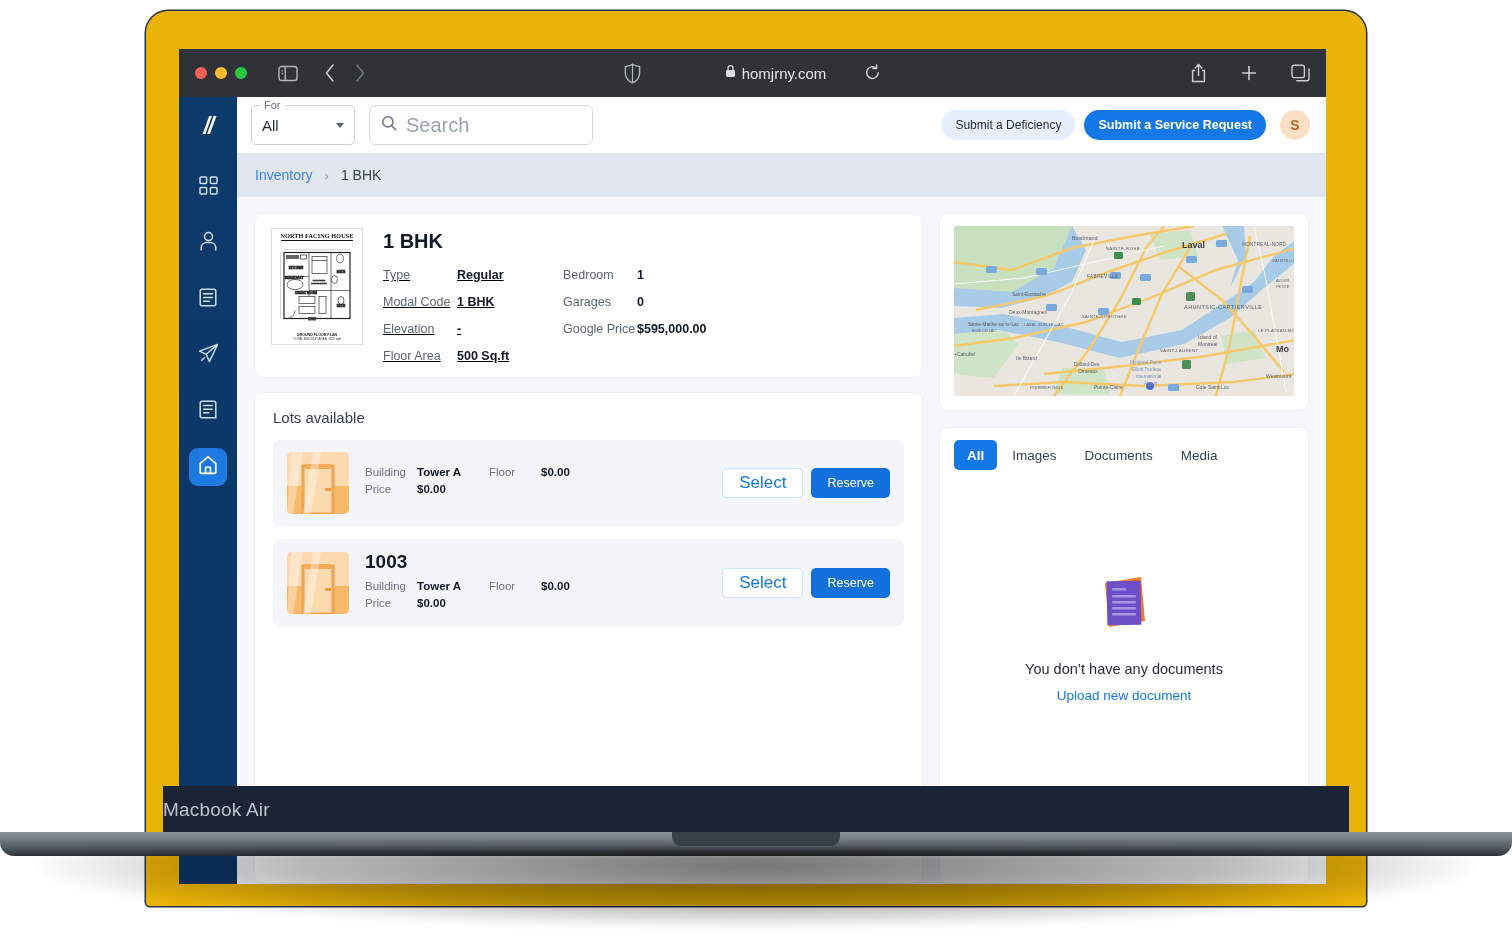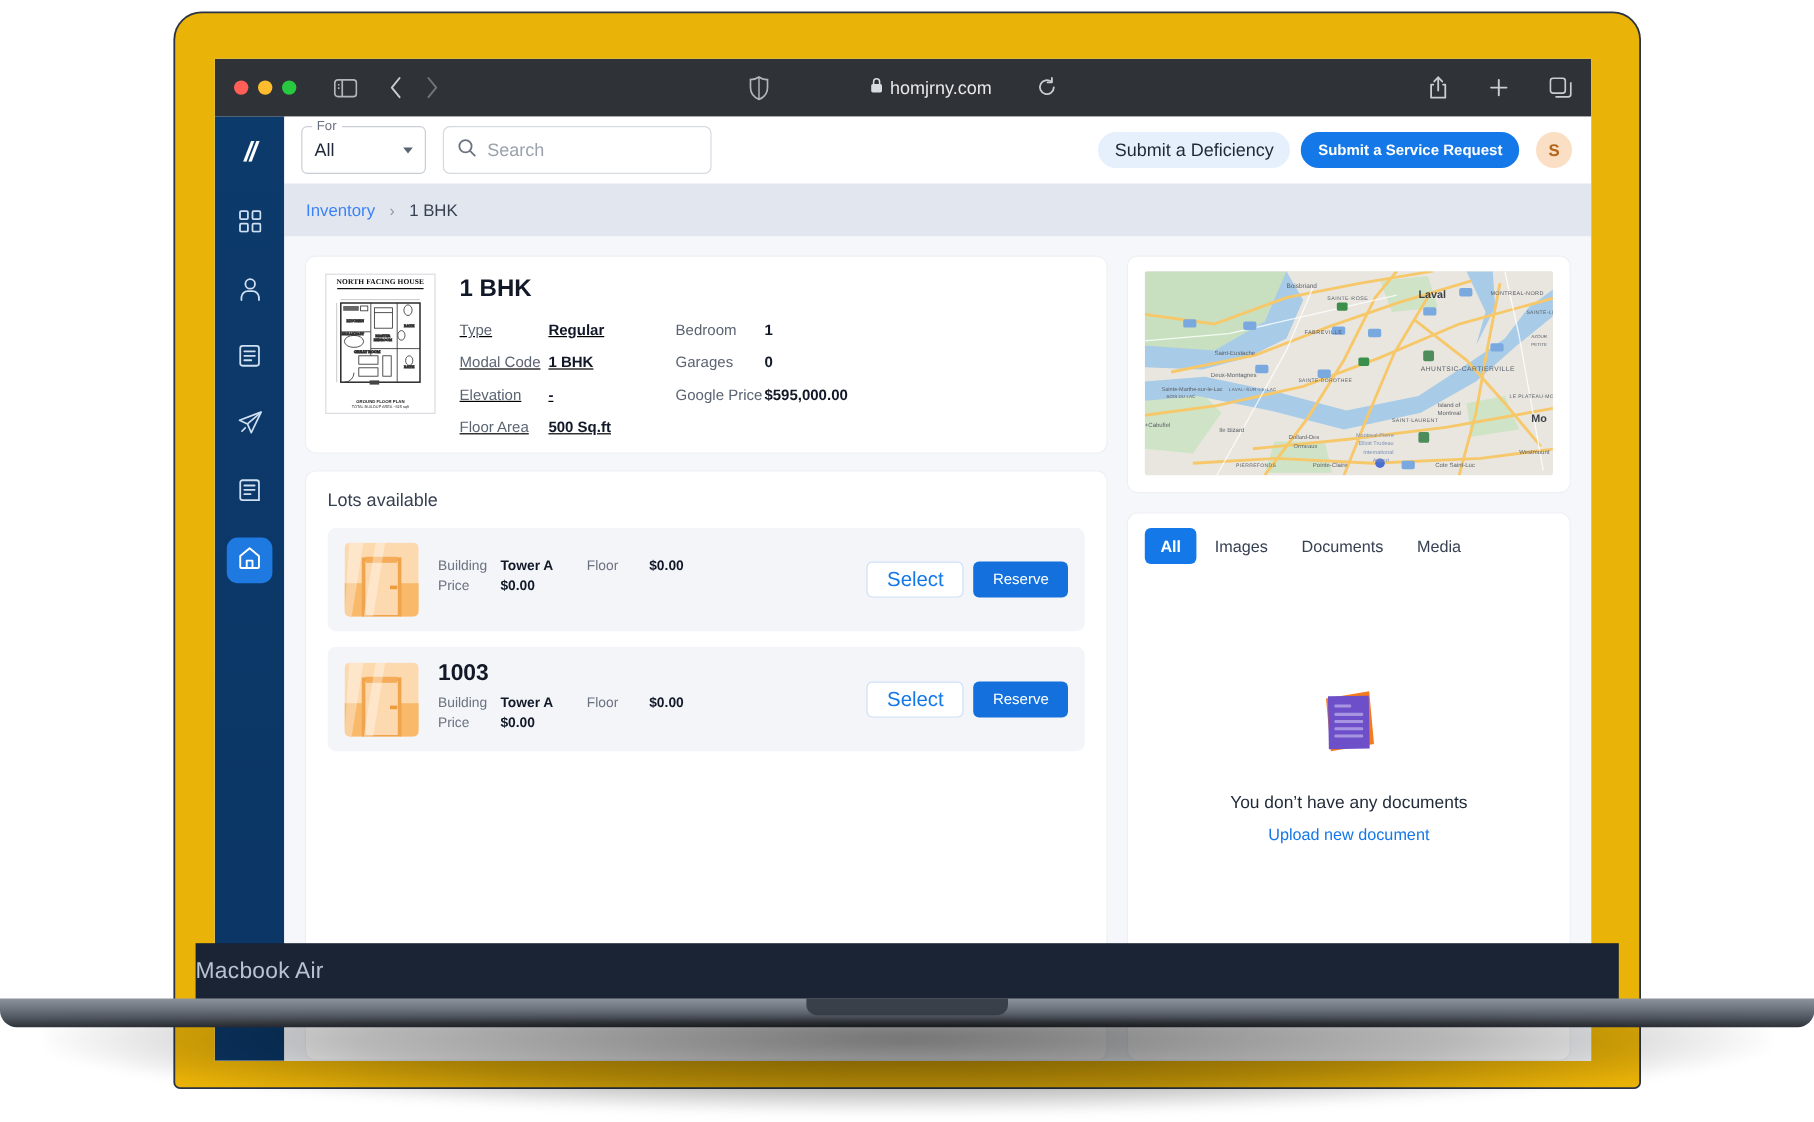--- a/index.html
+++ b/index.html
@@ -123,29 +123,29 @@
   #for-select-caret {
     margin-left:auto; width:0; height:0;
     border-left:4.5px solid transparent; border-right:4.5px solid transparent;
     border-top:5.5px solid #5b6471;
   }
   #search-box {
     width:224px; height:40px; border:1px solid #d5dae1; border-radius:6px;
     display:flex; align-items:center; gap:9px; padding:0 11px; background:#fff;
   }
   #search-input {
-    border:none; outline:none; font-size:15px; color:#111827;
+    border:none; outline:none; font-size:20px; color:#111827;
     width:100%; font-family:inherit; background:transparent;
   }
   #search-input::placeholder { color:#9aa3ad; }
   #topbar-actions { margin-left:auto; display:flex; align-items:center; gap:9px; }
   #btn-deficiency {
     background:#e6f0fd; color:#1f2937; border:none;
     height:30px; padding:0 14px; border-radius:15px;
-    font-size:15px; font-family:inherit; cursor:pointer;
+    font-size:12px; font-family:inherit; cursor:pointer;
   }
   #btn-service-request {
     background:#1478e8; color:#fff; border:none;
     height:30px; padding:0 14px; border-radius:15px;
     font-size:12.5px; font-weight:600; font-family:inherit; cursor:pointer;
   }
   #avatar {
     width:30px; height:30px; border-radius:50%; background:#fbdfc4;
     color:#b5651d; font-size:14px; font-weight:600;
     display:flex; align-items:center; justify-content:center; margin-left:5px;

